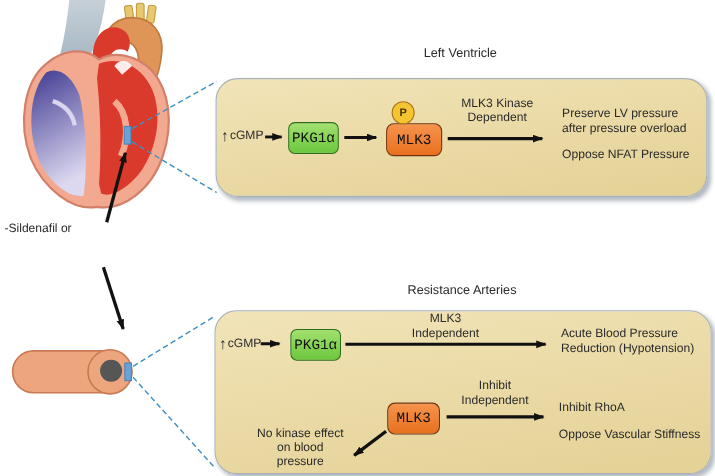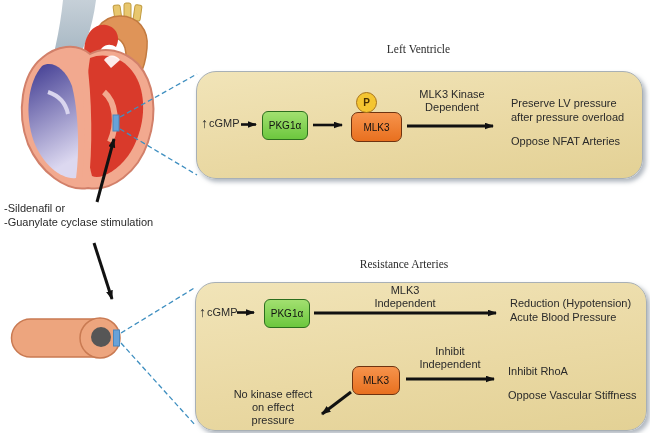--- a/index.html
+++ b/index.html
@@ -10,31 +10,31 @@
   svg { display:block; }
   .abs { position:absolute; } .layer2 { z-index:2; } .layer4 { z-index:4; }
 
   .panel {
     position:absolute; z-index:3;
     background:linear-gradient(172deg,#f1e4b8 0%,#ead9a4 55%,#e3d195 100%);
     border:1.5px solid var(--panel-border,#a8b0b6);
     border-radius:20px;
     box-shadow:2.5px 3px 4px rgba(115,128,142,.55);
   }
-  .panel-title { position:absolute; z-index:3; text-align:center; font-size:11.5px; color:#2b2b2b;font-family:Liberation Serif, serif; }
+  .panel-title { position:absolute; z-index:3; text-align:center; font-size:11.5px; color:#2b2b2b; }
 
   .txt { position:absolute; z-index:4; font-size:11px; line-height:14px; color:#2a2a2a; }
   .ctr { text-align:center; line-height:13px; }
 
   .cgmp { display:flex; align-items:center; }
   .uparrow { font-size:14px; font-weight:700; margin-right:1px; line-height:11px; }
 
   .node {
     position:absolute; z-index:4; display:flex; align-items:center; justify-content:center;
-    font-size:10px; color:#111;
+    font-size:13px; color:#111;font-family:Liberation Mono, monospace;
   }
   .green-box {
     background:linear-gradient(180deg,#a2e070,#6cc73e);
     border:1.5px solid var(--green-border,#2c6e1e); border-radius:6px;
   }
   .orange-box {
     background:linear-gradient(180deg,#f6934c,#e8701f);
     border:1.5px solid var(--orange-border,#6e3310); border-radius:7px;
   }
   .p-circle {
@@ -97,69 +97,68 @@
       <line x1="120" y1="129" x2="197" y2="175"></line>
       <line x1="121" y1="333" x2="196" y2="287"></line>
       <line x1="121" y1="343" x2="196" y2="426"></line>
     </g>
     <line x1="97" y1="202" x2="114" y2="139" stroke="#111" stroke-width="3" marker-end="url(#ah1)"></line>
     <line x1="94" y1="243" x2="112" y2="299" stroke="#111" stroke-width="3" marker-end="url(#ah1)"></line>
   </svg>
 
   <div class="txt layer2" style="left:4px; top:201px; width:195px;">
     <div>-Sildenafil or</div>
-    <div>-Guanylate cyclase stimulation</div>
   </div>
 
   <div class="panel-title" style="left:196px; top:43px; width:445px;">Left Ventricle</div>
   <div class="panel" style="left:196px; top:71px; width:445px; height:106px;"></div>
 
   <div class="txt cgmp" style="left:201px; top:116px;">
     <span class="uparrow">↑</span>
       <span>cGMP</span>
   </div>
   <div class="node green-box" style="left:262px; top:111px; width:44px; height:27px;">PKG1α</div>
   <div class="node orange-box" style="left:351px; top:112px; width:49px; height:28px;">MLK3</div>
   <div class="p-circle" style="left:356px; top:92px;">P</div>
   <div class="txt ctr" style="left:404px; top:88px; width:96px;">
     <div>MLK3 Kinase</div>
     <div>Dependent</div>
   </div>
   <div class="txt" style="left:511px; top:96px; width:125px;">
     <div>Preserve LV pressure</div>
     <div>after pressure overload</div>
   </div>
-  <div class="txt" style="left:511px; top:134px; width:125px;">Oppose NFAT Arteries</div>
+  <div class="txt" style="left:511px; top:134px; width:125px;">Oppose NFAT Pressure</div>
 
-  <div class="panel-title" style="left:179px; top:258px; width:450px;">Resistance Arteries</div>
+  <div class="panel-title" style="left:195px; top:258px; width:450px;">Resistance Arteries</div>
   <div class="panel" style="left:195px; top:282px; width:450px; height:147px;"></div>
 
   <div class="txt cgmp" style="left:199px; top:305px;">
     <span class="uparrow">↑</span>
       <span>cGMP</span>
   </div>
   <div class="node green-box" style="left:264px; top:299px; width:44px; height:27px;">PKG1α</div>
   <div class="txt ctr" style="left:357px; top:284px; width:96px;">
     <div>MLK3</div>
     <div>Independent</div>
   </div>
   <div class="txt" style="left:510px; top:296px; width:132px;">
+    <div>Acute Blood Pressure</div>
     <div>Reduction (Hypotension)</div>
-    <div>Acute Blood Pressure</div>
   </div>
   <div class="node orange-box" style="left:352px; top:366px; width:46px; height:27px;">MLK3</div>
   <div class="txt ctr" style="left:402px; top:345px; width:96px;">
     <div>Inhibit</div>
     <div>Independent</div>
   </div>
   <div class="txt" style="left:508px; top:364px; width:135px;">Inhibit RhoA</div>
   <div class="txt" style="left:508px; top:388px; width:140px;">Oppose Vascular Stiffness</div>
   <div class="txt ctr" style="left:223px; top:388px; width:100px;">
     <div>No kinase effect</div>
-    <div>on effect</div>
+    <div>on blood</div>
     <div>pressure</div>
   </div>
 
   <svg class="abs layer4 overlay" style="left:0; top:0;" width="650" height="433" viewBox="0 0 650 433">
     <defs>
       <marker id="ah2" markerUnits="userSpaceOnUse" markerWidth="11" markerHeight="9" refX="8.5" refY="3.5" orient="auto">
         <path d="M0,0 L9.5,3.5 L0,7 Z" fill="#111"></path>
       </marker>
     </defs>
     <g stroke="#111" fill="none">

